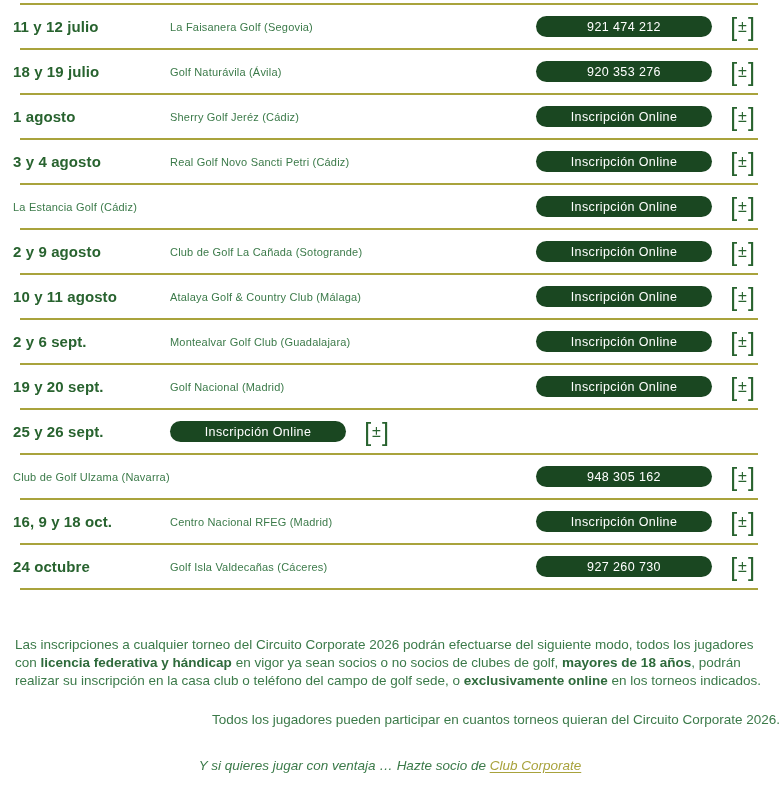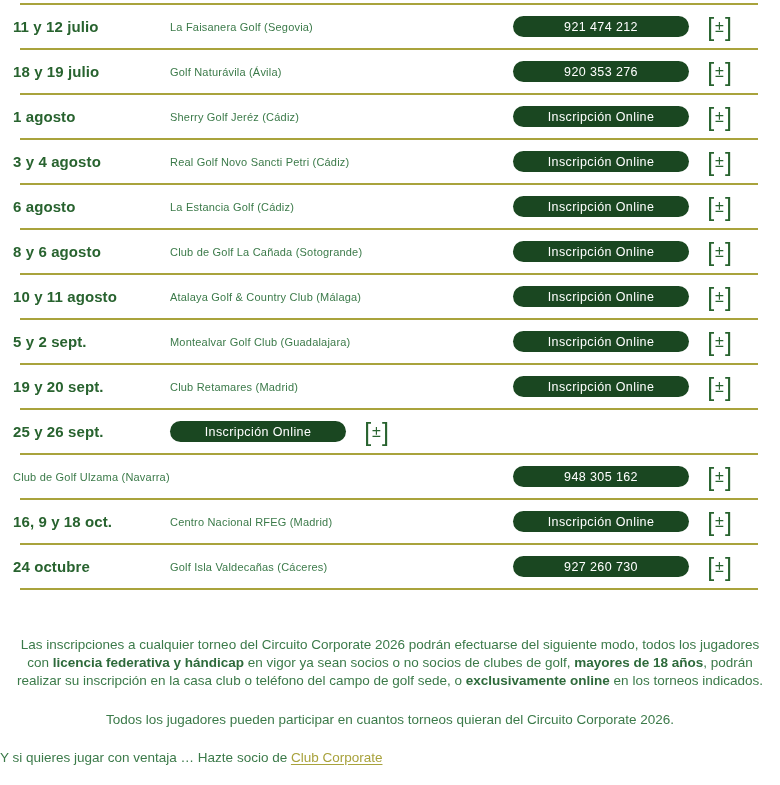--- a/index.html
+++ b/index.html
@@ -20,21 +20,21 @@
   .schedule{margin-top:3px;}
   .divider{
     height:0;
     border-top:2px solid var(--olive);
     margin:0 22px 0 20px;
   }
   .row{
     height:43px;
     display:flex;
     align-items:center;
-    padding:0 46px 0 13px;
+    padding:0 23px 0 13px;
   }
   .col-date{
     width:157px;
     font-size:15px;
     font-weight:bold;
     color:var(--green-dark);
     letter-spacing:0.1px;
     white-space:nowrap;
   }
   .col-venue{
@@ -71,38 +71,40 @@
     color:var(--green-dark);
     cursor:pointer;
     user-select:none;
   }
   .plus-icon .br{font-size:25px;line-height:24px;font-weight:400;}
   .plus-icon .pm{font-size:16px;line-height:16px;margin:0 1px;padding-top:1px;}
   .footer{margin-top:46px;}
   .para{
     width:750px;
     margin:0 auto;
+    text-align:left;
+    font-size:13.5px;
+    line-height:18px;
+    color:var(--green-mid);
+  }
+  .para .b{font-weight:bold;color:#2e6a3b;}
+  .line2{
+    margin:21px 0 0;
+    text-align:right;
+    font-size:13.5px;
+    line-height:18px;
+    color:var(--green-mid);
+  }
+  .line3{
+    margin:28px 0 0;
     text-align:center;
     font-size:13.5px;
     line-height:18px;
     color:var(--green-mid);
-  }
-  .para .b{font-weight:bold;color:#2e6a3b;}
-  .line2{
-    margin:21px 0 0;
-    text-align:center;
-    font-size:13.5px;
-    line-height:18px;
-    color:var(--green-mid);
-  }
-  .line3{
-    margin:20px 0 0;
-    font-size:13.5px;
-    line-height:18px;
-    color:var(--green-mid);
+    font-style:italic;
   }
   .link{
     color:var(--link-olive);
     text-decoration:underline;
     text-underline-offset:2px;
     cursor:pointer;
   }
 </style>
 </head>
 <body>
@@ -153,33 +155,32 @@
       <button class="pill online">Inscripción Online</button>
       <span class="plus-icon">
         <span class="br">[</span>
         <span class="pm">±</span>
         <span class="br">]</span>
       </span>
     </div>
 
     <div class="divider"></div>
     <div class="row">
-      <div class="col-date">6 agosto</div>
       <div class="col-venue">La Estancia Golf (Cádiz)</div>
       <button class="pill online">Inscripción Online</button>
       <span class="plus-icon">
         <span class="br">[</span>
         <span class="pm">±</span>
         <span class="br">]</span>
       </span>
     </div>
 
     <div class="divider"></div>
     <div class="row">
-      <div class="col-date">8 y 6 agosto</div>
+      <div class="col-date">2 y 9 agosto</div>
       <div class="col-venue">Club de Golf La Cañada (Sotogrande)</div>
       <button class="pill online">Inscripción Online</button>
       <span class="plus-icon">
         <span class="br">[</span>
         <span class="pm">±</span>
         <span class="br">]</span>
       </span>
     </div>
 
     <div class="divider"></div>
@@ -189,34 +190,34 @@
       <button class="pill online">Inscripción Online</button>
       <span class="plus-icon">
         <span class="br">[</span>
         <span class="pm">±</span>
         <span class="br">]</span>
       </span>
     </div>
 
     <div class="divider"></div>
     <div class="row">
-      <div class="col-date">5 y 2 sept.</div>
+      <div class="col-date">2 y 6 sept.</div>
       <div class="col-venue">Montealvar Golf Club (Guadalajara)</div>
       <button class="pill online">Inscripción Online</button>
       <span class="plus-icon">
         <span class="br">[</span>
         <span class="pm">±</span>
         <span class="br">]</span>
       </span>
     </div>
 
     <div class="divider"></div>
     <div class="row">
       <div class="col-date">19 y 20 sept.</div>
-      <div class="col-venue">Club Retamares (Madrid)</div>
+      <div class="col-venue">Golf Nacional (Madrid)</div>
       <button class="pill online">Inscripción Online</button>
       <span class="plus-icon">
         <span class="br">[</span>
         <span class="pm">±</span>
         <span class="br">]</span>
       </span>
     </div>
 
     <div class="divider"></div>
     <div class="row">

